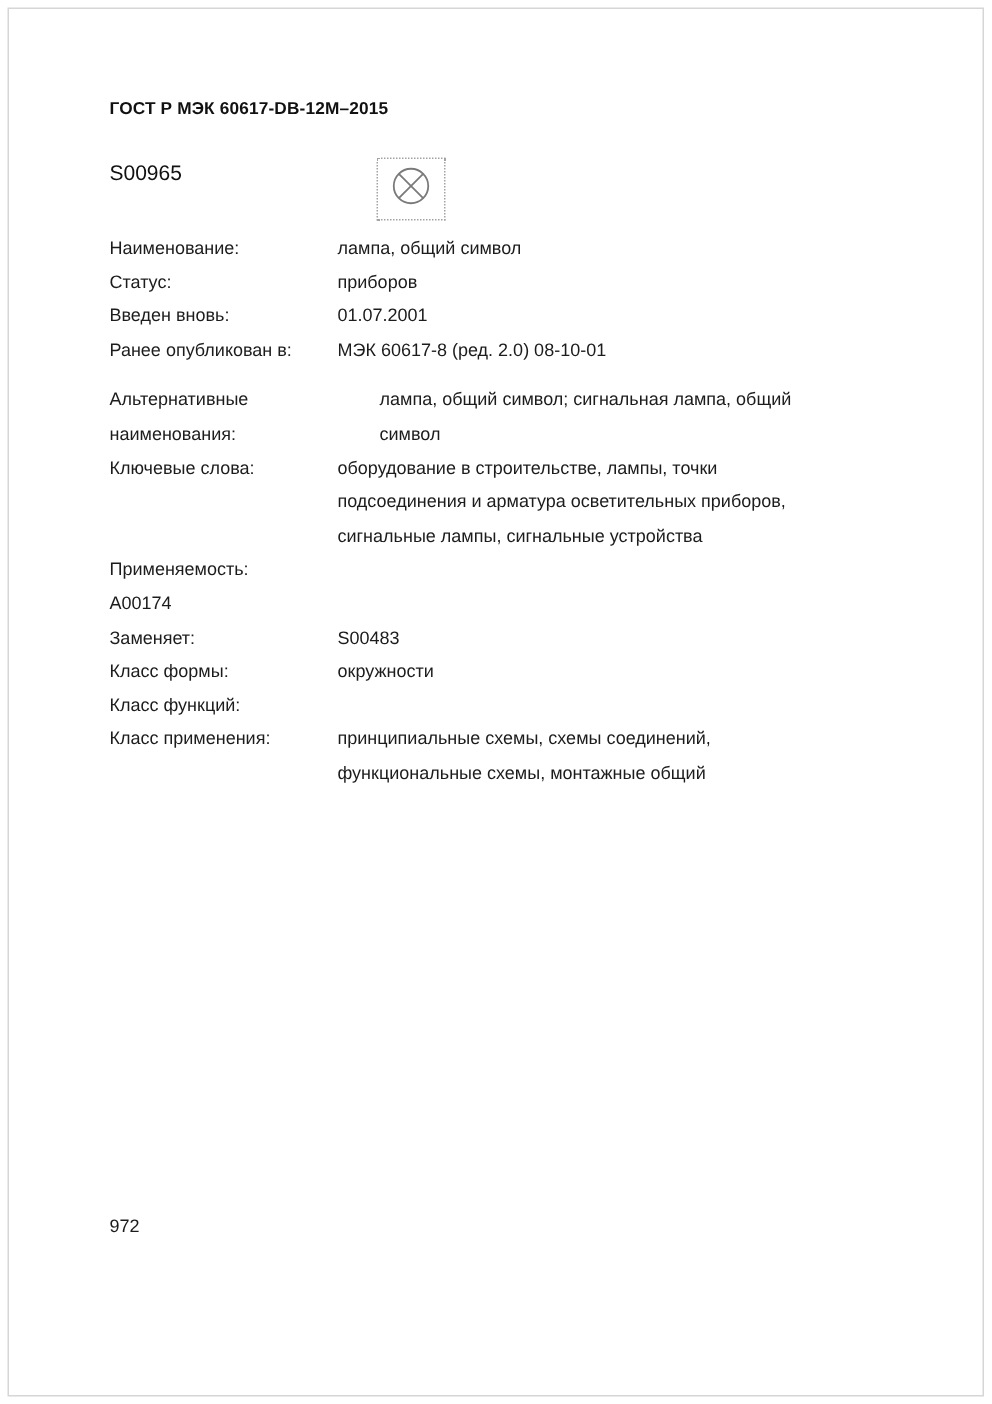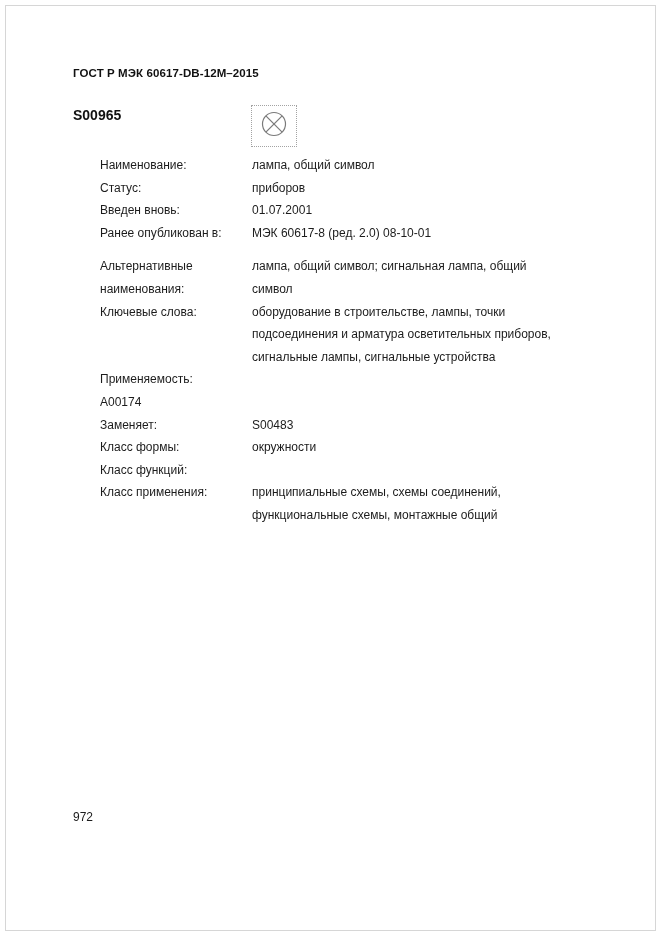--- a/index.html
+++ b/index.html
@@ -33,47 +33,47 @@
     color: #111;
     margin: 0 0 28px 0;
     letter-spacing: 0.1px;
   }
   .id-row {
     display: flex;
     align-items: flex-start;
     margin-bottom: 7px;
   }
   .symbol-id {
-    font-weight: bold;
+    font-weight: normal;
     font-size: 14px;
     color: #111;
     margin: 0;
     line-height: 16px;
   }
   .symbol-box {
     margin-left: 130px;
     margin-top: -2px;
     width: 46px;
     height: 42px;
     border: 1px dotted #a3a3a3;
     display: flex;
     align-items: center;
     justify-content: center;
     box-sizing: border-box;
   }
   .fields {
     font-size: 12px;
-    margin-left: 27px;
   }
   .row {
     display: flex;
     align-items: flex-start;
   }
   .row.gap-before {
     margin-top: 11px;
+    gap: 28px;
   }
   .label {
     flex: 0 0 152px;
     width: 152px;
     line-height: 22.6px;
     white-space: pre-line;
   }
   .value {
     flex: 1;
     line-height: 22.6px;

